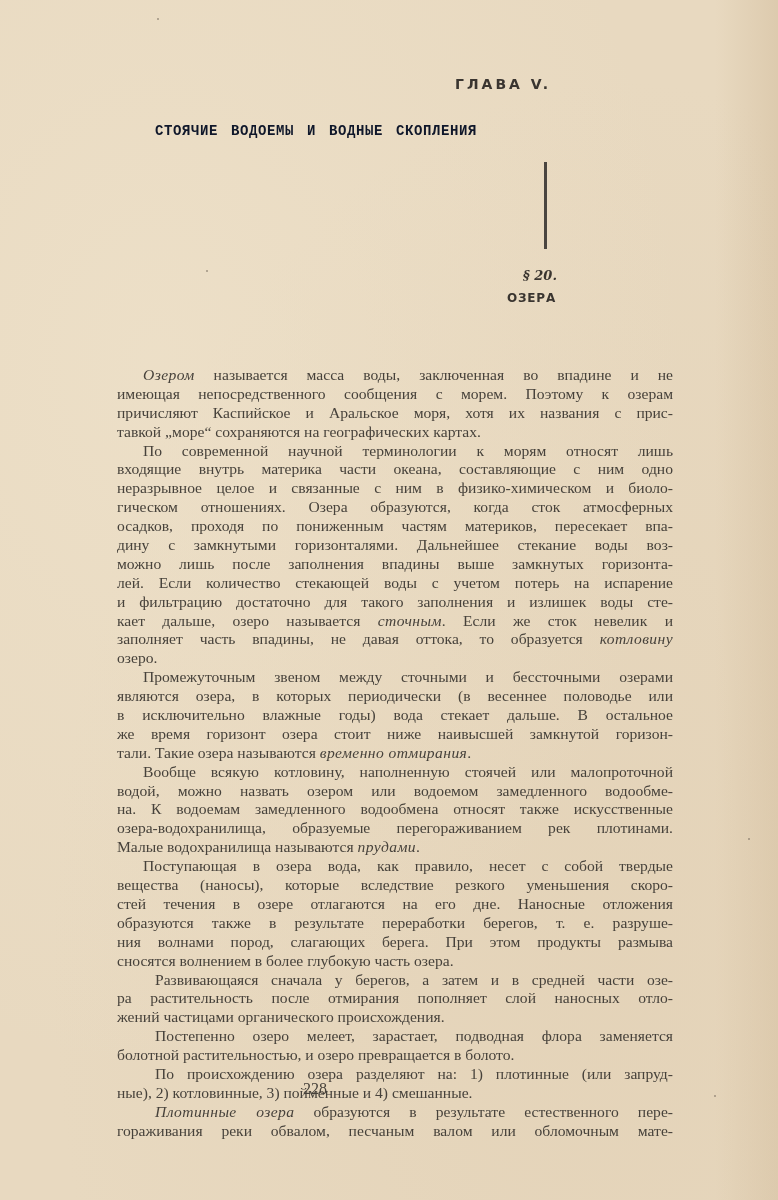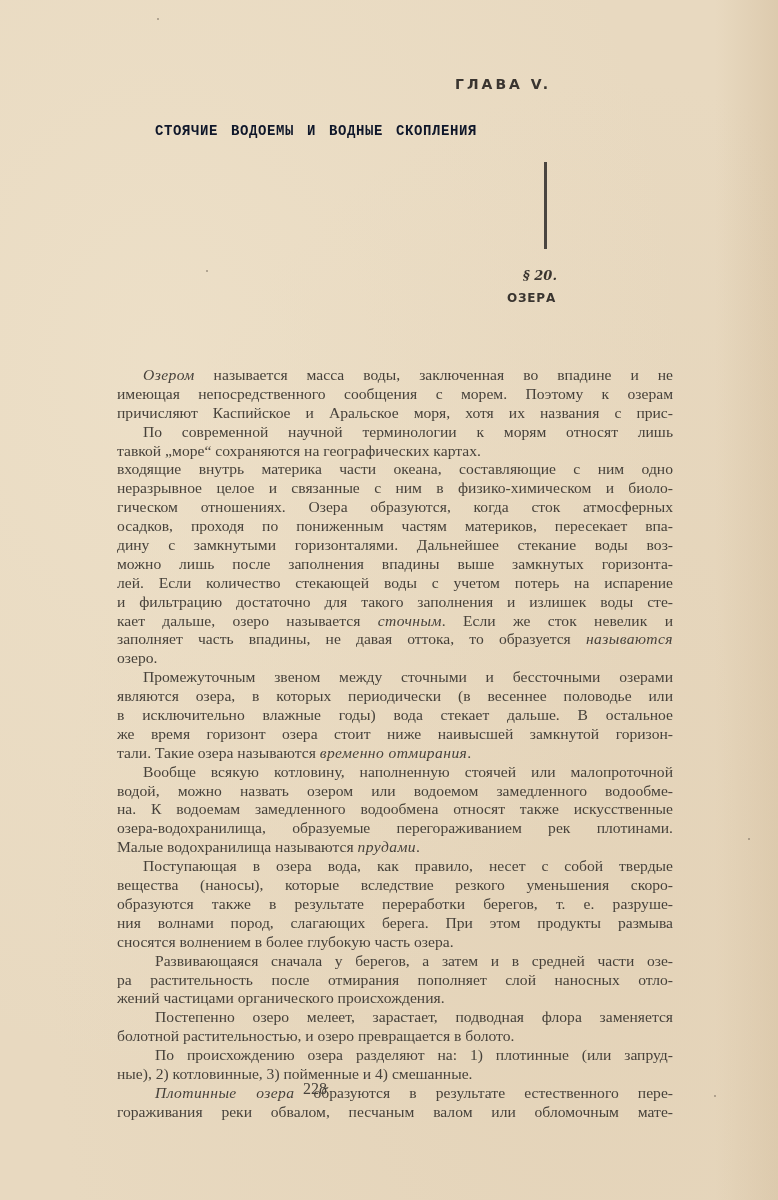--- a/index.html
+++ b/index.html
@@ -129,45 +129,46 @@
   <div class="chapter">ГЛАВА V.</div>
   <div class="chapter-title">СТОЯЧИЕ ВОДОЕМЫ И ВОДНЫЕ СКОПЛЕНИЯ</div>
   <div class="rule"></div>
   <div class="section-num">§ 20.</div>
   <div class="section-title">ОЗЕРА</div>
 
   <div class="body-text" id="body-text">
       <span class="line indent"><span class="it">Озером</span><span> называется масса воды, заключенная во впадине и не</span></span>
       <span class="line"><span>имеющая непосредственного сообщения с морем. Поэтому к озерам</span></span>
       <span class="line"><span>причисляют Каспийское и Аральское моря, хотя их названия с прис-</span></span>
+      <span class="line last"><span>тавкой „море“ сохраняются на географических картах.</span></span>
       <span class="line indent"><span>По современной научной терминологии к морям относят лишь</span></span>
-      <span class="line last"><span>тавкой „море“ сохраняются на географических картах.</span></span>
       <span class="line"><span>входящие внутрь материка части океана, составляющие с ним одно</span></span>
       <span class="line"><span>неразрывное целое и связанные с ним в физико-химическом и биоло-</span></span>
       <span class="line"><span>гическом отношениях. Озера образуются, когда сток атмосферных</span></span>
       <span class="line"><span>осадков, проходя по пониженным частям материков, пересекает впа-</span></span>
       <span class="line"><span>дину с замкнутыми горизонталями. Дальнейшее стекание воды воз-</span></span>
       <span class="line"><span>можно лишь после заполнения впадины выше замкнутых горизонта-</span></span>
       <span class="line"><span>лей. Если количество стекающей воды с учетом потерь на испарение</span></span>
       <span class="line"><span>и фильтрацию достаточно для такого заполнения и излишек воды сте-</span></span>
       <span class="line"><span>кает дальше, озеро называется </span><span class="it">сточным</span><span>. Если же сток невелик и</span></span>
-      <span class="line"><span>заполняет часть впадины, не давая оттока, то образуется </span><span class="it">называются</span></span>
+      <span class="line"><span>заполняет часть впадины, не давая оттока, то образуется </span><span class="it">котловину</span></span>
       <span class="line last"><span>озеро.</span></span>
       <span class="line indent"><span>Промежуточным звеном между сточными и бессточными озерами</span></span>
       <span class="line"><span>являются озера, в которых периодически (в весеннее половодье или</span></span>
       <span class="line"><span>в исключительно влажные годы) вода стекает дальше. В остальное</span></span>
       <span class="line"><span>же время горизонт озера стоит ниже наивысшей замкнутой горизон-</span></span>
       <span class="line last"><span>тали. Такие озера называются </span><span class="it">временно отмирания</span><span>.</span></span>
       <span class="line indent"><span>Вообще всякую котловину, наполненную стоячей или малопроточной</span></span>
       <span class="line"><span>водой, можно назвать озером или водоемом замедленного водообме-</span></span>
       <span class="line"><span>на. К водоемам замедленного водообмена относят также искусственные</span></span>
       <span class="line"><span>озера-водохранилища, образуемые перегораживанием рек плотинами.</span></span>
       <span class="line last"><span>Малые водохранилища называются </span><span class="it">прудами</span><span>.</span></span>
       <span class="line indent"><span>Поступающая в озера вода, как правило, несет с собой твердые</span></span>
       <span class="line"><span>вещества (наносы), которые вследствие резкого уменьшения скоро-</span></span>
+      <span class="line"><span>стей течения в озере отлагаются на его дне. Наносные отложения</span></span>
       <span class="line"><span>образуются также в результате переработки берегов, т. е. разруше-</span></span>
       <span class="line"><span>ния волнами пород, слагающих берега. При этом продукты размыва</span></span>
       <span class="line last"><span>сносятся волнением в более глубокую часть озера.</span></span>
       <span class="line indent2"><span>Развивающаяся сначала у берегов, а затем и в средней части озе-</span></span>
       <span class="line"><span>ра растительность после отмирания пополняет слой наносных отло-</span></span>
       <span class="line last"><span>жений частицами органического происхождения.</span></span>
       <span class="line indent2"><span>Постепенно озеро мелеет, зарастает, подводная флора заменяется</span></span>
       <span class="line last"><span>болотной растительностью, и озеро превращается в болото.</span></span>
       <span class="line indent2"><span>По происхождению озера разделяют на: 1) плотинные (или запруд-</span></span>
       <span class="line last"><span>ные), 2) котловинные, 3) пойменные и 4) смешанные.</span></span>

